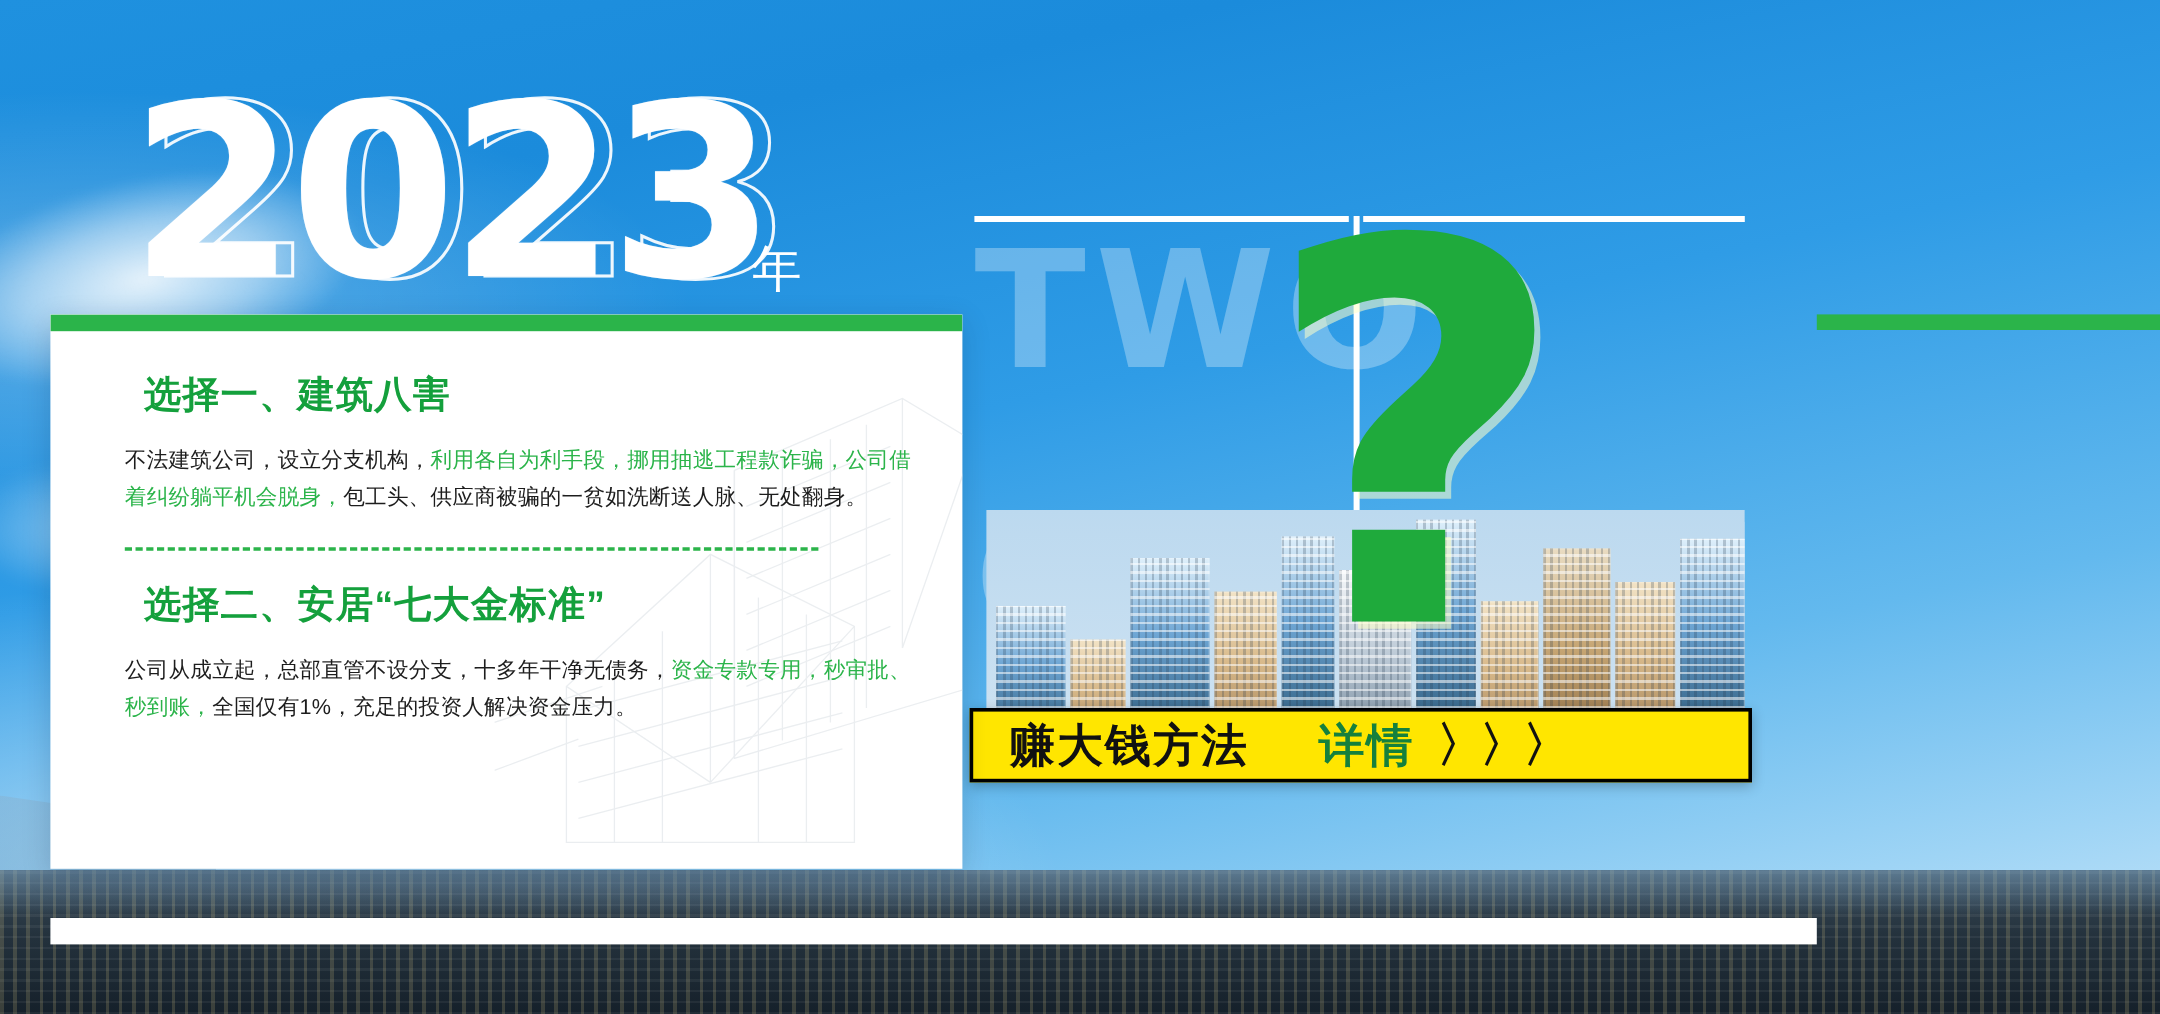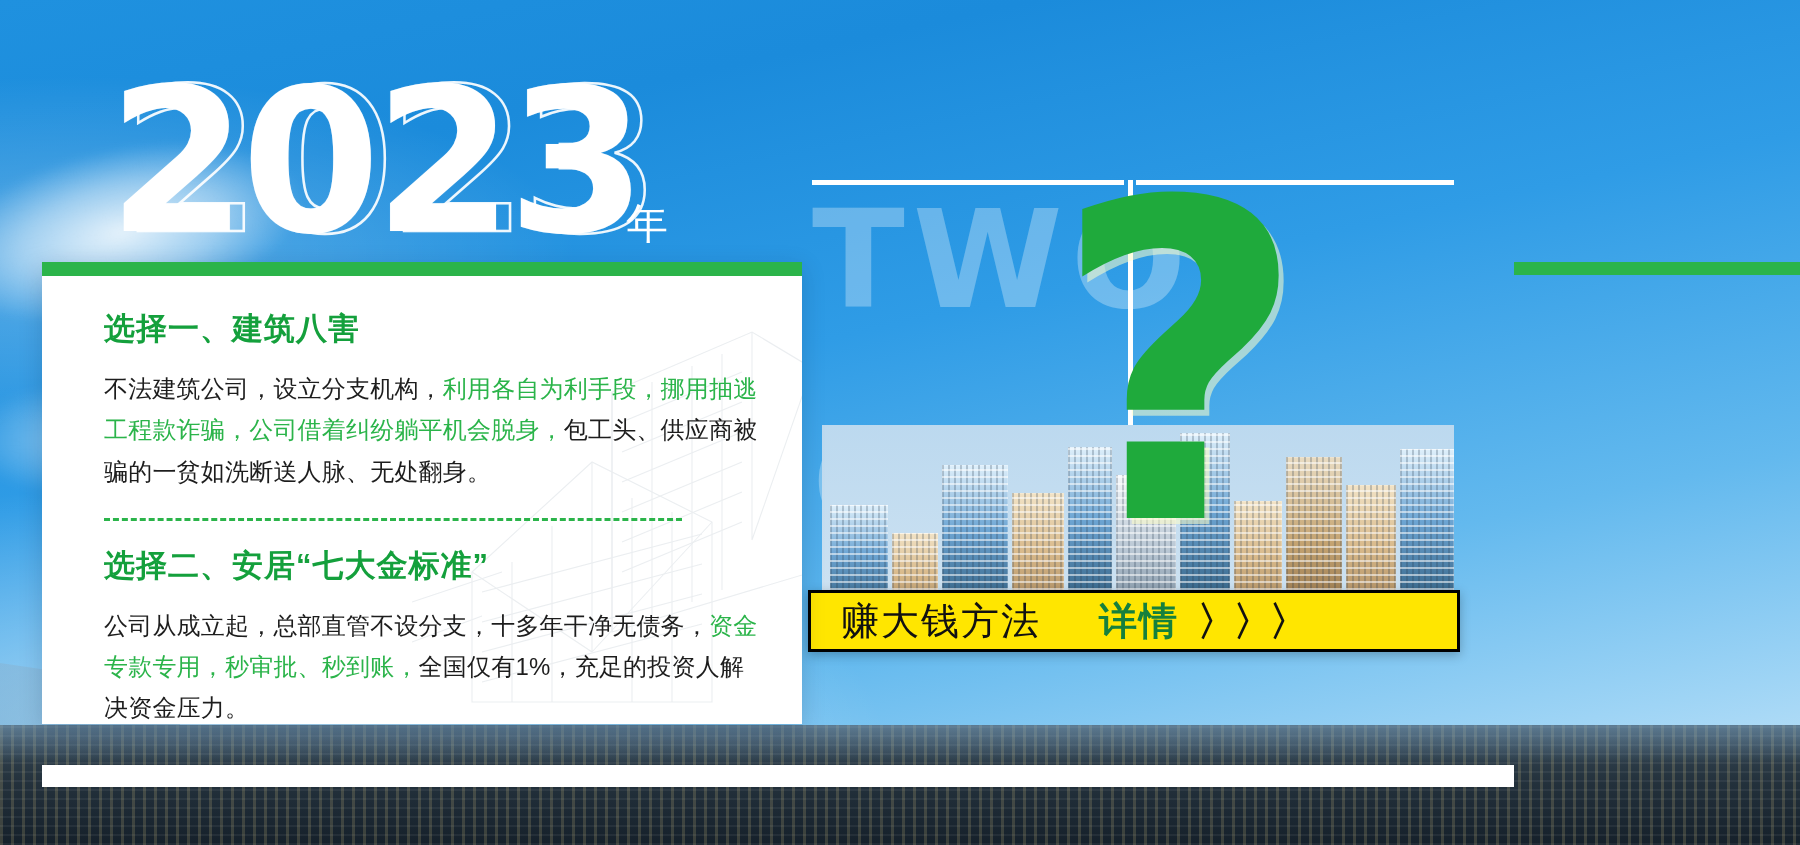--- a/index.html
+++ b/index.html
@@ -135,21 +135,21 @@
   .cityphoto .glass { background:linear-gradient(180deg,#dff0fb 0%,#6ea6d4 40%,#24506f 100%); }
 
   
   .cta {
     position:absolute; left:808px; top:590px; width:652px; height:62px;
     background:#ffe600; border:3px solid #000;
     display:flex; align-items:center; gap:0; padding:0 30px;
     box-shadow:0 3px 10px rgba(0,0,0,.25);
   }
   .cta-main {
-    font-size:38px; font-weight:400; color:#111; letter-spacing:2px;
+    font-size:38px; font-weight:700; color:#111; letter-spacing:2px;
   }
   .cta-detail {
     font-size:38px; font-weight:700; color:#15803d; letter-spacing:2px;
     margin-left:58px;
   }
   .cta-arrows {
     margin-left:18px; font-size:40px; font-weight:700; color:#111;
     letter-spacing:-4px; line-height:1;
   }
 
@@ -162,23 +162,24 @@
   .card-top { position:absolute; left:0; top:0; width:100%; height:14px; background:#2bb44a; }
   .blueprint {
     position:absolute; right:-30px; top:10px; width:420px; height:450px;
     opacity:.5; pointer-events:none;
   }
   .card-inner { position:absolute; left:62px; top:46px; right:34px; }
 
   .sec-title {
     font-size:31px; font-weight:700; color:#14a03c; letter-spacing:1px;
     margin-bottom:18px;
+    margin-left:16px;
   }
   .sec-body {
-    font-size:24px; line-height:1.72; color:#1d1d1d; letter-spacing:.2px;
+    font-size:18px; line-height:1.72; color:#1d1d1d; letter-spacing:.2px;
     max-width:672px;
   }
   .hl { color:#2bb44a; }
   .divider {
     margin:26px 0 24px 0; height:0;
     border-top:3px dashed #2bb44a; width:578px;
   }
 
   
   .whiteband {

